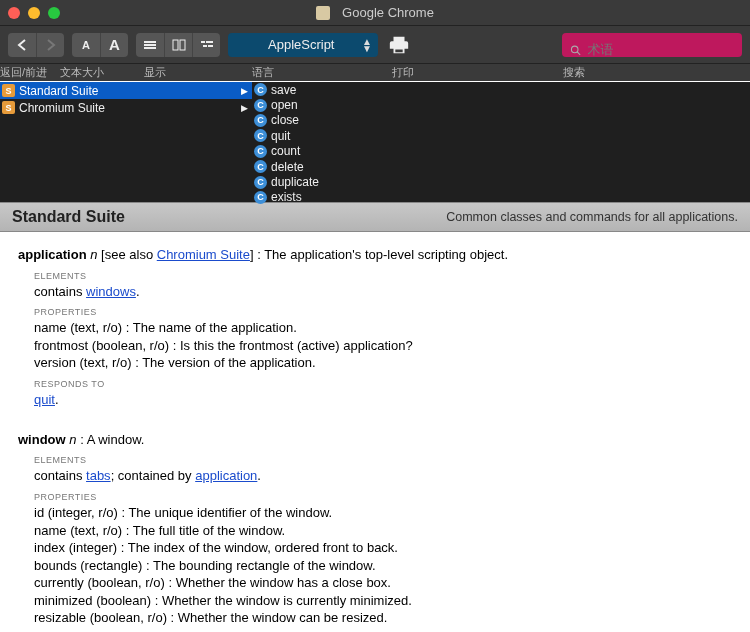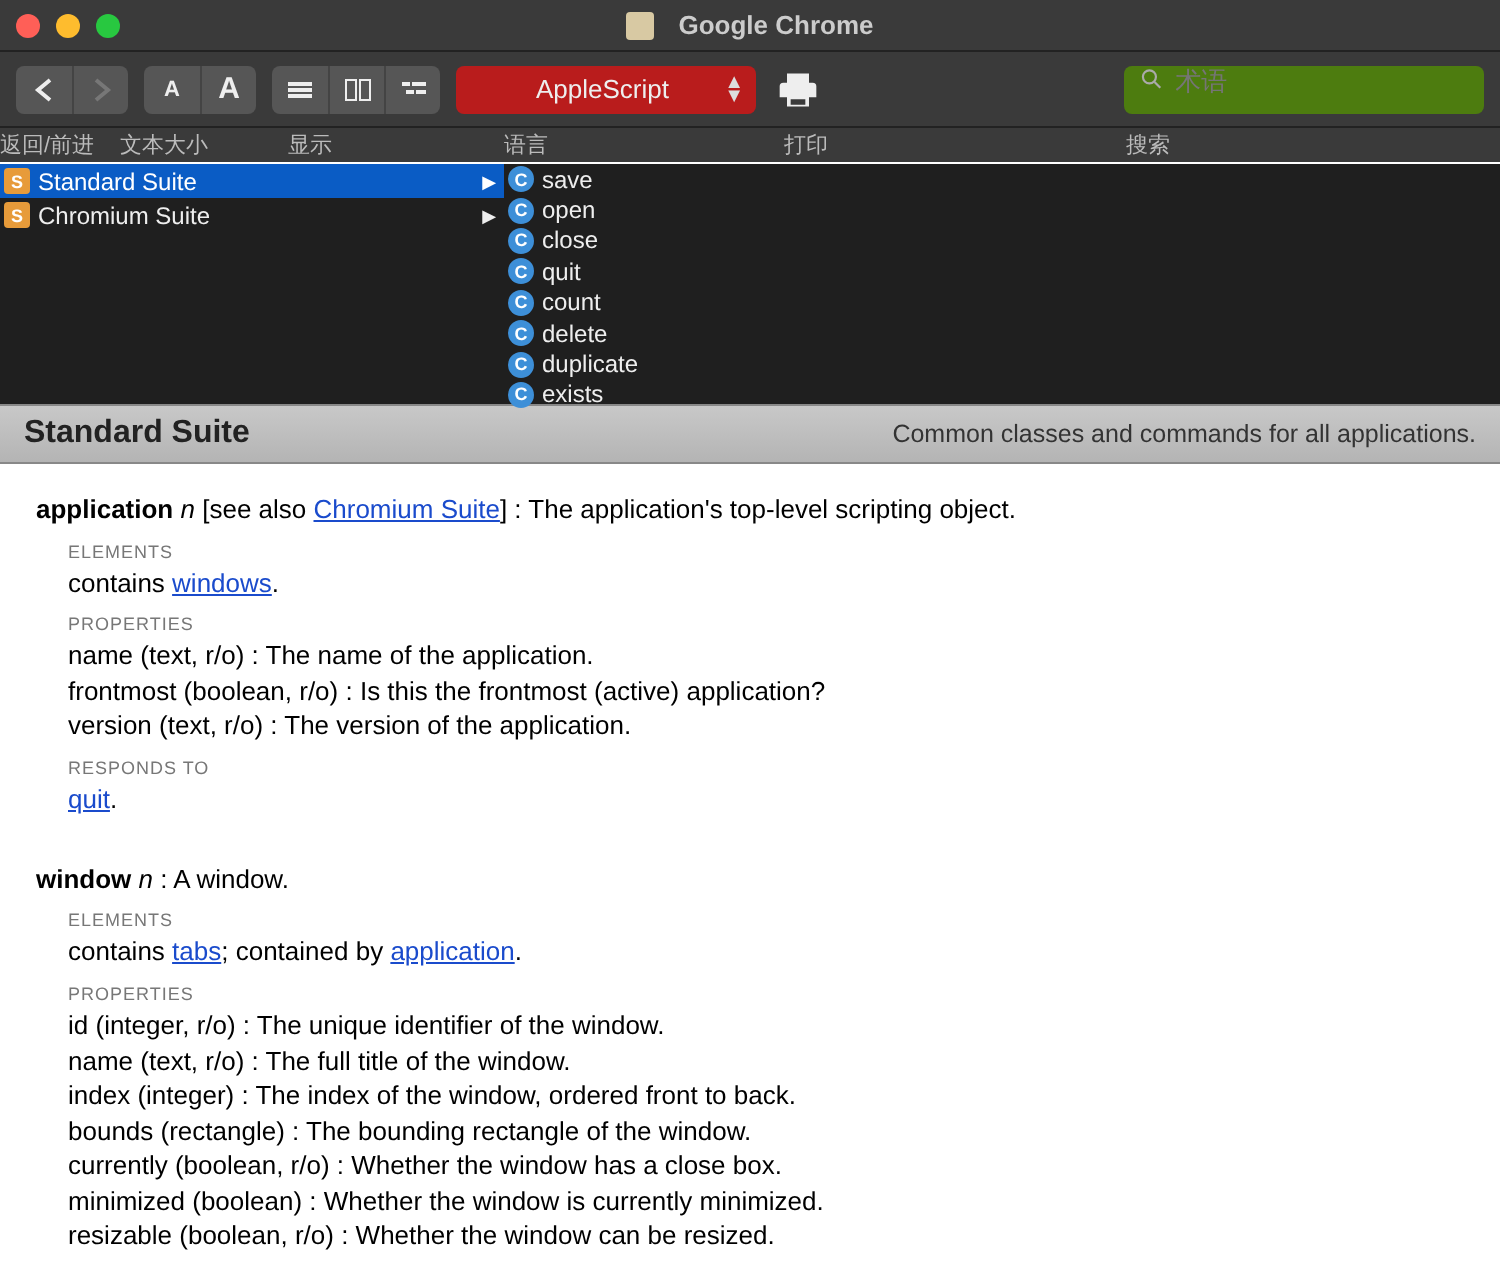--- a/index.html
+++ b/index.html
@@ -24,21 +24,20 @@
   .traffic { display: flex; gap: 8px; }
   .dot { width: 12px; height: 12px; border-radius: 50%; }
   .red { background: #ff5f57; }
   .yellow { background: #febc2e; }
   .green { background: #28c840; }
   .title-center {
     position: absolute; left: 0; right: 0; text-align: center;
     color: #ccc; font-size: 13px;
     display: flex; justify-content: center; align-items: center; gap: 12px;
     pointer-events: none;
-    font-weight: bold;
   }
   .tiny-icon {
     width: 14px; height: 14px; background: #d8c9a3; border-radius: 2px;
     display: inline-block;
   }
   .toolbar {
     height: 38px;
     background: #3a3a3a;
     display: flex; align-items: center;
     padding: 0 8px;
@@ -50,31 +49,31 @@
     height: 24px;
   }
   .seg button {
     background: transparent; border: none; color: #eee;
     width: 28px; display: flex; align-items: center; justify-content: center;
     cursor: pointer; font-size: 14px;
   }
   .seg button + button { border-left: 1px solid #444; }
   .seg button:disabled { color: #888; }
   .lang-select {
-    background: #b91c1c; border-radius: 4px; height: 24px;
+    background: #0c4a6e; border-radius: 4px; height: 24px;
     color: #eee; display: flex; align-items: center;
     padding: 0 6px 0 40px; gap: 24px; cursor: pointer;
     min-width: 150px; justify-content: space-between;
   }
   .chevrons { font-size: 10px; line-height: 7px; color: #ddd; }
   .printer { width: 26px; height: 24px; display:flex; align-items:center; justify-content:center; }
   .printer svg { width: 22px; height: 22px; fill: #eee; }
   .search {
-    margin-left: auto; background: #4d7c0f; border-radius: 4px; height: 24px;
-    display: flex; align-items: flex-start; padding: 0 8px; width: 180px;
+    margin-left: auto; background: #be185d; border-radius: 4px; height: 24px;
+    display: flex; align-items: flex-end; padding: 0 8px; width: 180px;
   }
   .search svg { width: 13px; height: 13px; fill: #aaa; }
   .search input {
     background: transparent; border: none; color: #ccc;
     margin-left: 6px; width: 100%; outline: none; font-size: 13px;
   }
   .labels {
     height: 18px; background: #3a3a3a; color: #bbb; font-size: 11px;
     display: grid;
     grid-template-columns: 60px 84px 108px 140px 156px 1fr;

